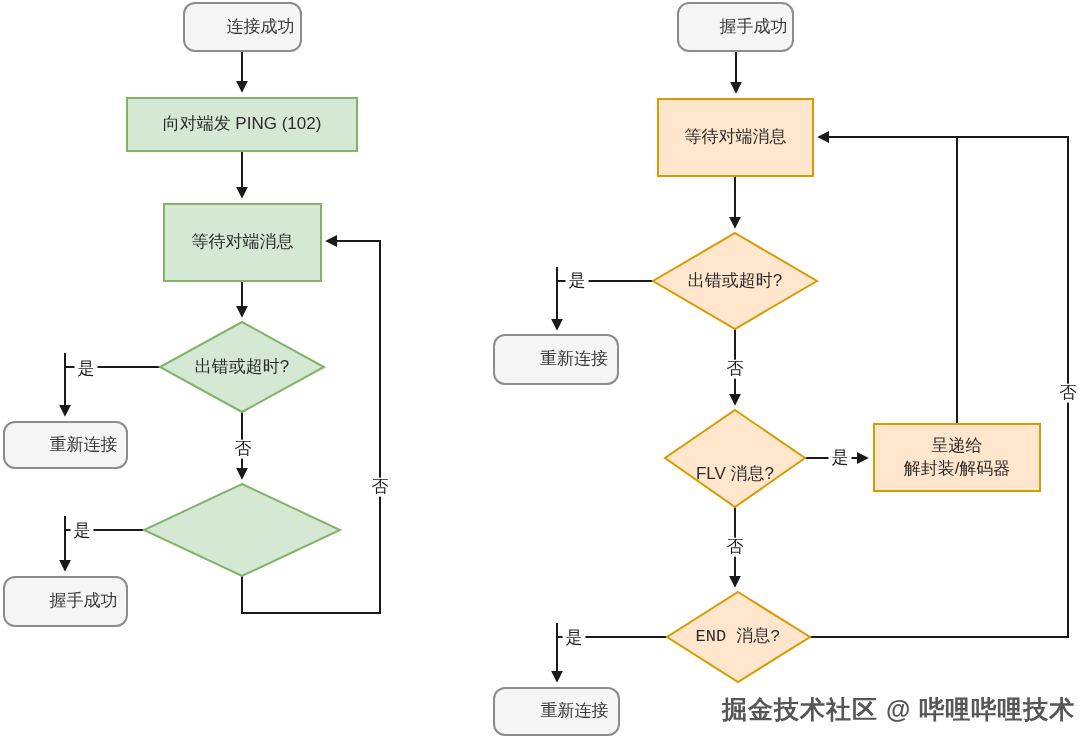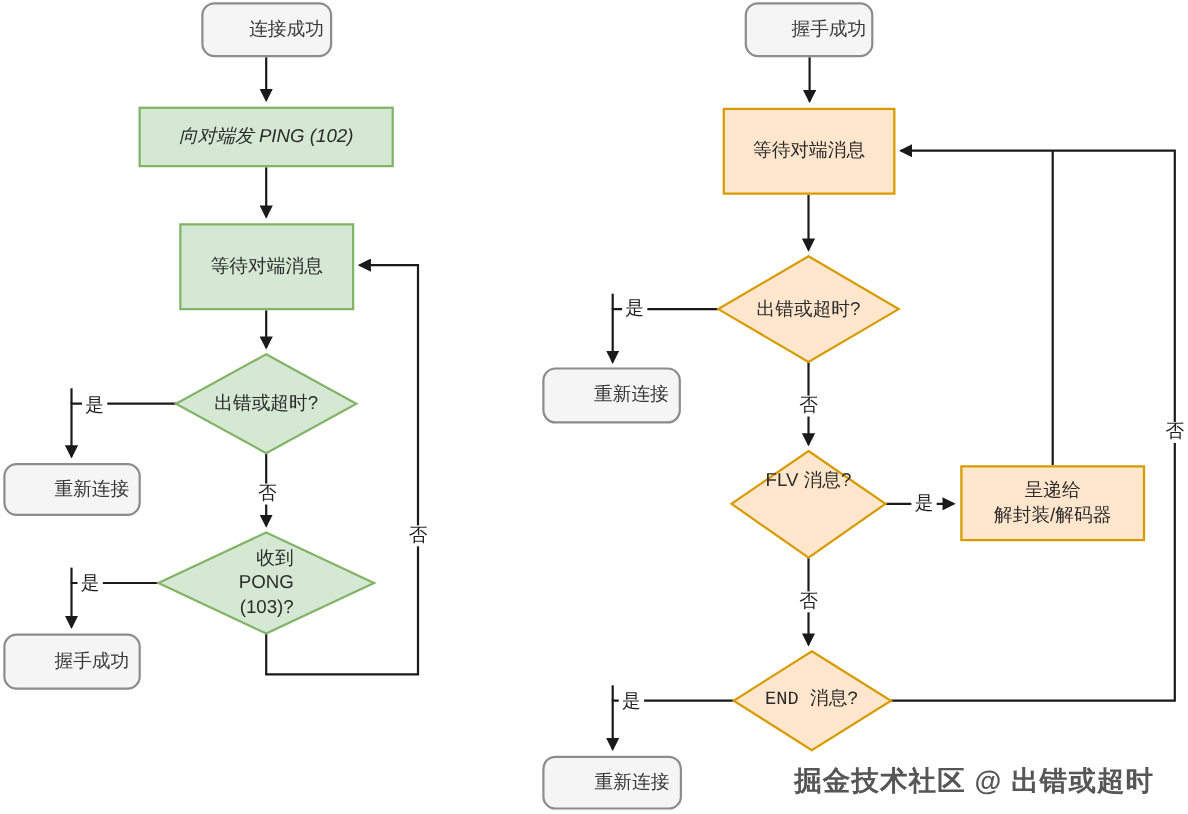--- a/index.html
+++ b/index.html
@@ -130,46 +130,43 @@
     <path class="edge" d="M810 637 L1068 637 L1068 137 L819 137" marker-end="url(#arrow)"></path>
 
     <polygon class="d-green" points="242,322 324,367 242,412 160,367"></polygon>
     <polygon class="d-green" points="242,484 340,530 242,576 144,530"></polygon>
     <polygon class="d-orange" points="735,233 817,281 735,329 653,281"></polygon>
     <polygon class="d-orange" points="735,410 805,458 735,507 665,458"></polygon>
     <polygon class="d-orange" points="738,592 810,637 738,682 667,637"></polygon>
   </svg>
 
   <div class="node terminal" style="left:183px; top:2px; width:119px; height:50px;">连接成功</div>
-  <div class="node proc-green" style="left:126px; top:97px; width:232px; height:55px;font-style:italic;">向对端发 PING (102)</div>
+  <div class="node proc-green" style="left:126px; top:97px; width:232px; height:55px;">向对端发 PING (102)</div>
   <div class="node proc-green" style="left:163px; top:203px; width:159px; height:79px;">等待对端消息</div>
   <div class="node terminal" style="left:3px; top:421px; width:125px; height:48px;">重新连接</div>
   <div class="node terminal" style="left:3px; top:576px; width:125px; height:51px;">握手成功</div>
 
   <div class="node terminal" style="left:677px; top:2px; width:117px; height:50px;">握手成功</div>
   <div class="node proc-orange" style="left:657px; top:98px; width:157px; height:79px;">等待对端消息</div>
   <div class="node terminal" style="left:493px; top:334px; width:126px; height:51px;">重新连接</div>
   <div class="node proc-orange preline" style="left:873px; top:423px; width:168px; height:69px;">呈递给
 解封装/解码器</div>
   <div class="node terminal" style="left:493px; top:687px; width:127px; height:49px;">重新连接</div>
 
   <div class="diamond-label" style="left:242px; top:367px;">出错或超时?</div>
-  <div class="diamond-label" style="left:242px; top:530px;">收到
-PONG
-(103)?</div>
   <div class="diamond-label" style="left:735px; top:281px;">出错或超时?</div>
-  <div class="diamond-label" style="left:735px; top:437px;">FLV 消息?</div>
+  <div class="diamond-label" style="left:735px; top:474px;">FLV 消息?</div>
   <div class="diamond-label" style="left:738px; top:637px;font-family:Liberation Mono, monospace;">END 消息?</div>
 
   <span class="edge-label" style="left:86px; top:369px;">是</span>
   <span class="edge-label" style="left:243px; top:449px;">否</span>
   <span class="edge-label" style="left:82px; top:531px;">是</span>
   <span class="edge-label" style="left:380px; top:487px;">否</span>
   <span class="edge-label" style="left:577px; top:281px;">是</span>
   <span class="edge-label" style="left:735px; top:369px;">否</span>
   <span class="edge-label" style="left:840px; top:458px;">是</span>
   <span class="edge-label" style="left:735px; top:547px;">否</span>
   <span class="edge-label" style="left:574px; top:638px;">是</span>
   <span class="edge-label" style="left:1068px; top:393px;">否</span>
 
-  <div class="watermark">掘金技术社区 @ 出错或超时</div>
+  <div class="watermark">掘金技术社区 @ 哔哩哔哩技术</div>
 
 </div>
 
 </body></html>

